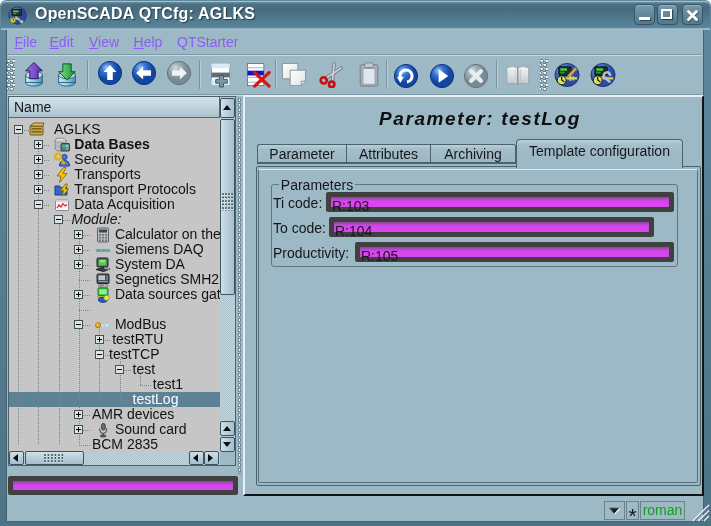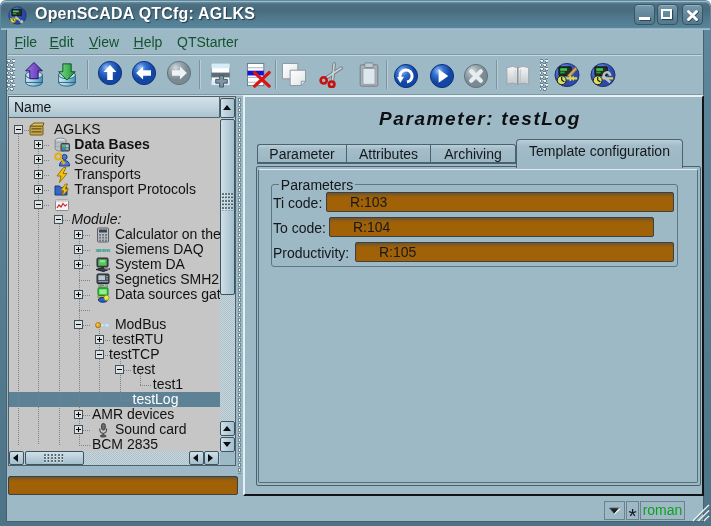--- a/index.html
+++ b/index.html
@@ -13,21 +13,21 @@
   box-shadow:0 1px 0 #9fc0cf inset; }
 .titlebar:after { content:""; position:absolute; left:0; bottom:0; width:100%; height:2px;
   background:linear-gradient(to bottom,#86a9bb,#a9c8d6); }
 .title-text { position:absolute; left:35px; top:5px; font-size:16px; font-weight:bold;
   color:#fff; letter-spacing:0.2px; text-shadow:1px 1px 1px rgba(20,40,50,0.75); white-space:nowrap; }
 .tbtn { position:absolute; top:4px; width:21px; height:21px; border-radius:4px;
   background:linear-gradient(to bottom,#7599ab,#54788c);
   border:1px solid #395563; box-shadow:0 1px 0 rgba(255,255,255,0.25) inset; }
 .client { position:absolute; left:7px; top:30px; width:696px; height:491px; background:#9eb9c6;
   box-shadow:0 0 0 1px #47626e; }
-.menu-it { position:absolute; top:34px; font-size:14px; color:#14532d; white-space:nowrap; }
+.menu-it { position:absolute; top:34px; font-size:14px; color:#8b5cf6; white-space:nowrap; }
 .etch-d { background:#7d97a3; height:1px; }
 .etch-l { background:#c6d9e1; height:1px; }
 .vsep { position:absolute; top:60px; height:29px; width:2px;
   background:linear-gradient(to right,#7e939d 50%,#b9cdd6 50%); }
 .tool-ic { position:absolute; top:62px; width:26px; height:26px; }
 .treewrap { position:absolute; left:8px; top:96px; width:228px; height:370px;
   background:#c6c6c6; border:1px solid #4c616b; }
 .treehead { position:absolute; left:9px; top:97px; width:211px; height:21px;
   background:linear-gradient(to bottom,#d3e2e9 0%,#c3d6df 45%,#abc3ce 100%);
   border-bottom:1px solid #51676f; border-right:1px solid #51676f;
@@ -44,24 +44,24 @@
 .expbox i { position:absolute; left:1px; top:3px; width:5px; height:1px; background:#000; }
 .expbox b { position:absolute; left:3px; top:1px; width:1px; height:5px; background:#000; }
 .sel { position:absolute; background:#5d8296; }
 .scrl { background:linear-gradient(to right,#cfe0e8 0%,#bdd2dd 40%,#a3bfcd 100%);
   border:1px solid #3f545e; position:absolute; }
 .scrlh { background:linear-gradient(to bottom,#cfe0e8 0%,#bdd2dd 40%,#a3bfcd 100%);
   border:1px solid #3f545e; position:absolute; }
 .dither { position:absolute;
   background-image:conic-gradient(#c6d5dc 25%, #adc2cb 0 50%, #c6d5dc 0 75%, #adc2cb 0);
   background-size:2px 2px; }
-.fieldbox { position:absolute; height:20px; background:#a16207;
-  border:1px solid #404040; border-radius:2px;
+.fieldbox { position:absolute; height:20px; background:#d946ef;
+  border:5px solid #404040; border-radius:2px;
   box-shadow:0 3px 3px -1px rgba(60,75,85,0.55) inset;
-  font-size:14px; color:#17191b; line-height:18px; padding-left:23px; }
+  font-size:14px; color:#17191b; line-height:18px; padding-left:1px; }
 .flabel { position:absolute; font-size:14px; color:#14161a; white-space:nowrap; }
 .arrow-up-s { width:0; height:0; border-left:4px solid transparent; border-right:4px solid transparent;
   border-bottom:5px solid #0a0d10; position:absolute; }
 .arrow-dn-s { width:0; height:0; border-left:4px solid transparent; border-right:4px solid transparent;
   border-top:5px solid #0a0d10; position:absolute; }
 .arrow-lf-s { width:0; height:0; border-top:4px solid transparent; border-bottom:4px solid transparent;
   border-right:5px solid #0a0d10; position:absolute; }
 .arrow-rt-s { width:0; height:0; border-top:4px solid transparent; border-bottom:4px solid transparent;
   border-left:5px solid #0a0d10; position:absolute; }
 .tab { position:absolute; top:144px; height:19px; font-size:14px; color:#15181b;
@@ -361,20 +361,21 @@
 <div class="trow" style="left:65.3px;top:64px;">Transport Protocols</div>
 <div class="doth" style="left:29.3px;top:86.5px;width:11px"></div>
 <div class="expbox" style="left:24.8px;top:82px">
       <i></i>
     </div>
 <svg class="abs" style="left:45.3px;top:78.5px" width="16" height="16" viewBox="0 0 16 16">
       <rect x="1.5" y="2.5" width="13" height="11" rx="1" fill="#f4f4f4" stroke="#8a8a8a"></rect>
 <rect x="1.5" y="2.5" width="13" height="2.2" fill="#c9ced2"></rect>
 <polyline points="3,11 5,8 7,10 9,6.5 11,9 13,7.5" fill="none" stroke="#d82020" stroke-width="1.2"></polyline>
     </svg>
+<div class="trow" style="left:65.3px;top:79px;">Data Acquisition</div>
 <div class="doth" style="left:49.6px;top:101.5px;width:11px"></div>
 <div class="expbox" style="left:45.1px;top:97px">
       <i></i>
     </div>
 <div class="trow" style="left:62.6px;top:94px;font-style:italic;text-align:right;">Module:</div>
 <div class="doth" style="left:69.9px;top:116.5px;width:11px"></div>
 <div class="expbox" style="left:65.4px;top:112px">
       <i></i>
       <b></b>
     </div>

